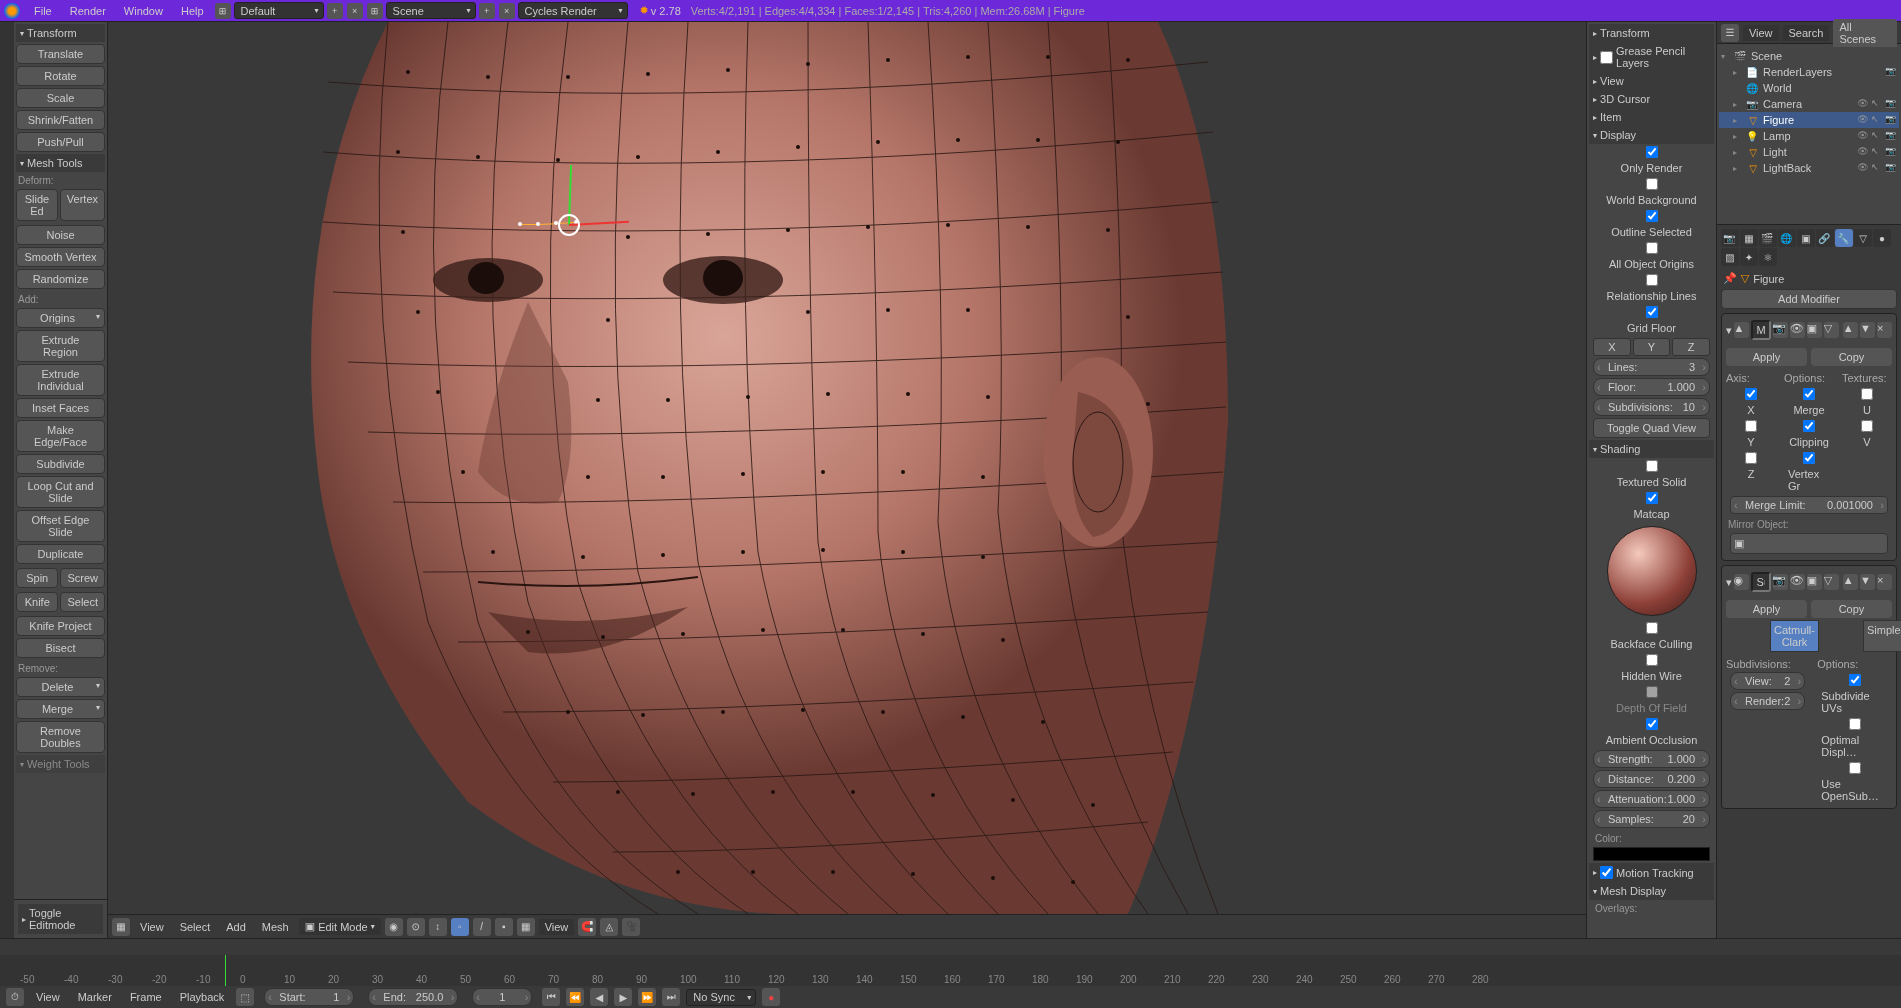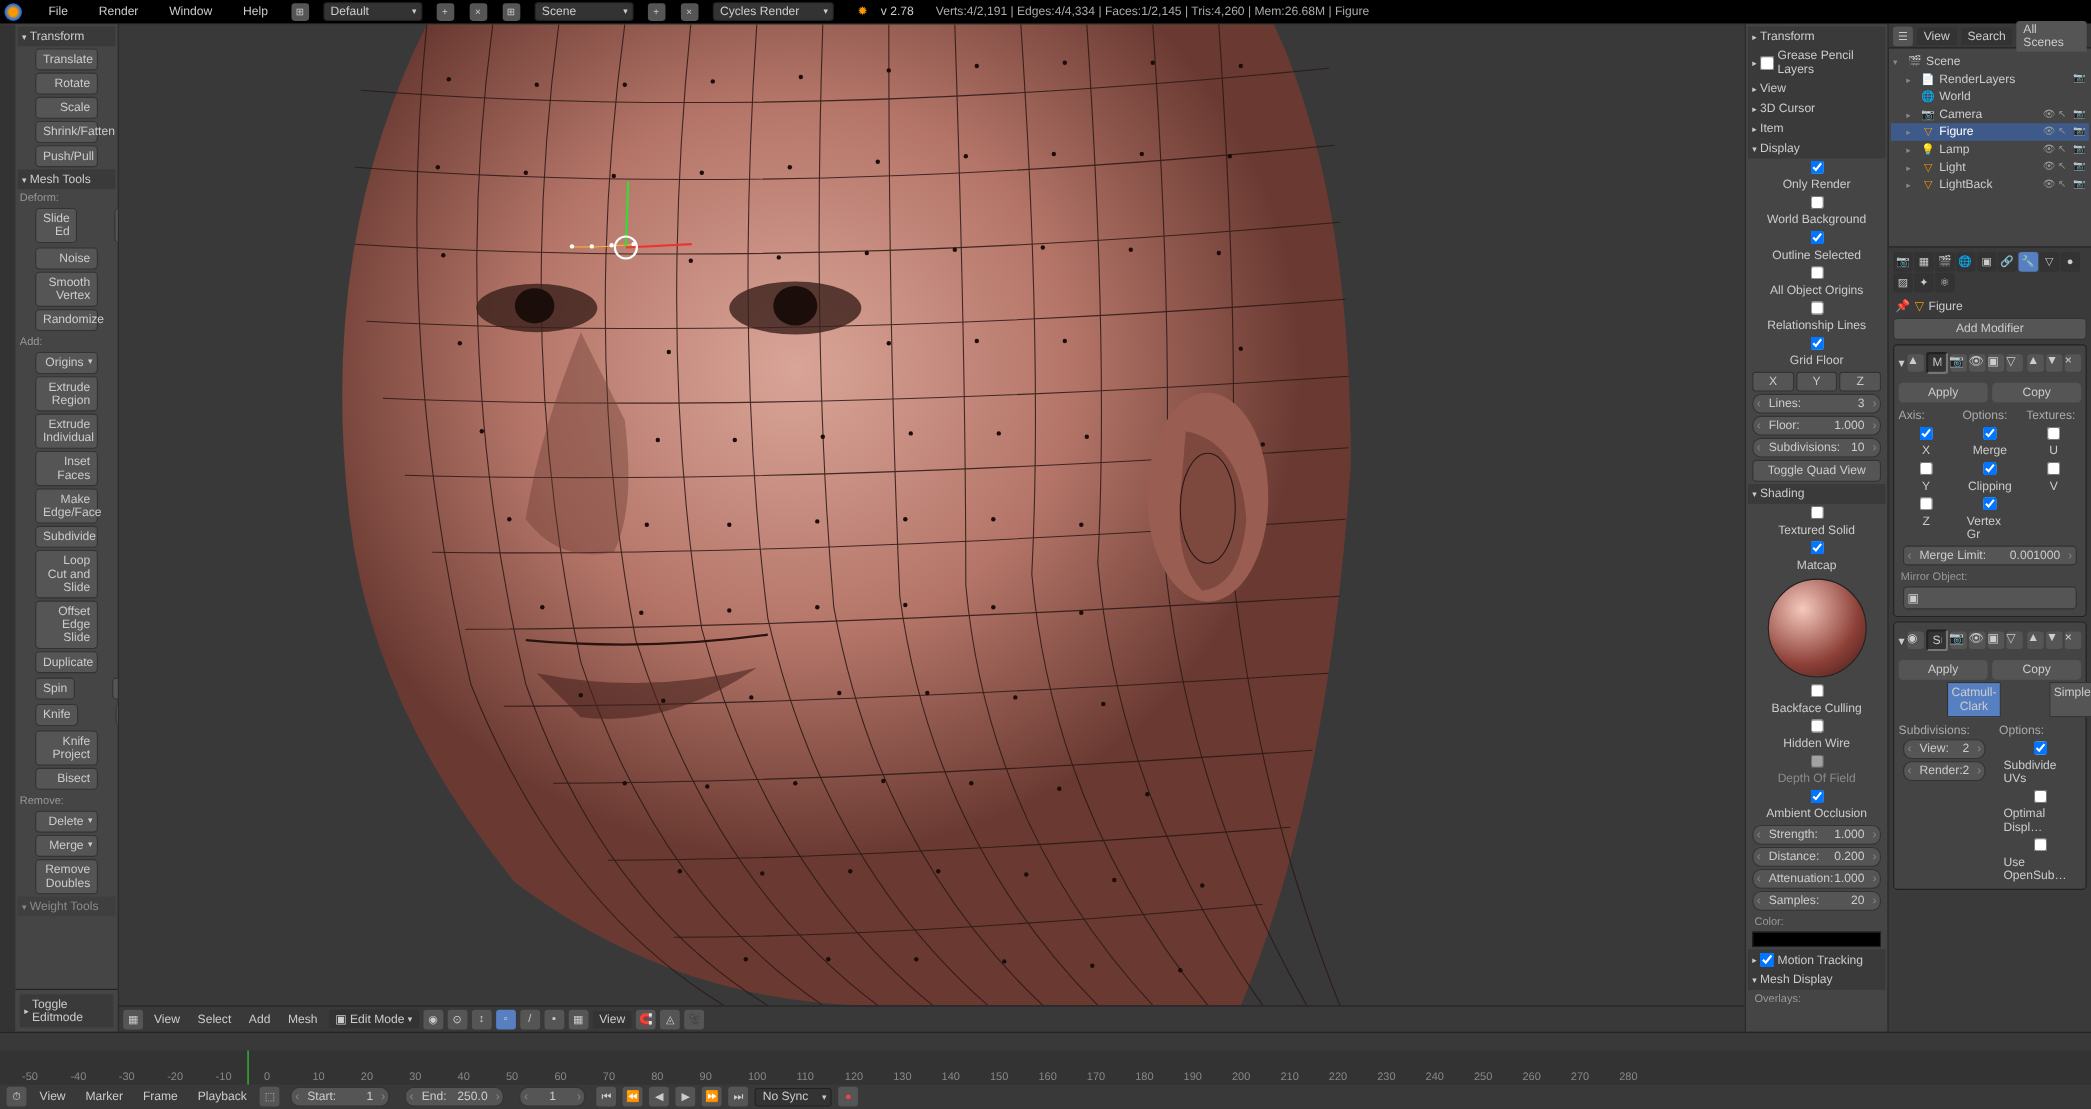--- a/index.html
+++ b/index.html
@@ -1,31 +1,31 @@
 <!DOCTYPE html>
 <html><head>
 <meta charset="utf-8">
 <style>
 * { margin:0; padding:0; box-sizing:border-box; font-family:Arial,sans-serif; font-size:11px; color:#ccc; user-select:none; }
 body { background:#393939; width:1901px; height:1008px; overflow:hidden; position:relative; }
-.topbar { height:22px; background:#000000; border-bottom:1px solid #222; display:flex; align-items:center; padding:0 4px; gap:12px; }
+.topbar { height:22px; background:#6d28d9; border-bottom:1px solid #222; display:flex; align-items:center; padding:0 4px; gap:2px; }
 .topbar .icon-logo { width:16px; height:16px; background:radial-gradient(circle,#f90 30%,#06f 70%); border-radius:50%; margin-right:4px; }
 .topbar .menu { padding:3px 8px; cursor:pointer; }
 .dd { background:#333; border:1px solid #222; border-radius:3px; padding:2px 18px 2px 6px; position:relative; min-width:90px; height:17px; display:flex; align-items:center; }
 .dd::after { content:"▾"; position:absolute; right:4px; font-size:8px; }
 .ddbtn { width:16px; height:16px; background:#555; border-radius:3px; margin:0 1px; display:flex; align-items:center; justify-content:center; font-size:9px; cursor:pointer; }
 .stats { margin-left:8px; color:#aaa; }
 
 .main { display:flex; height:916px; }
 .toolshelf { width:108px; background:#454545; border-right:1px solid #222; overflow:hidden; position:relative; }
 .tabstrip { position:absolute; left:0; top:0; width:14px; height:100%; background:#333; }
 .toolpanel { margin-left:14px; padding:2px; }
 .phead { background:#3a3a3a; padding:3px 4px; cursor:pointer; display:flex; align-items:center; gap:3px; }
 .phead::before { content:"▾"; font-size:8px; }
-.tbtn { background:#555; border:1px solid #333; border-radius:4px; padding:3px 6px; margin:2px 16px; text-align:right; cursor:pointer; }
+.tbtn { background:#555; border:1px solid #333; border-radius:4px; padding:3px 6px; margin:2px 0; text-align:center; cursor:pointer; }
 .tbtn.dd2 { position:relative; padding-right:12px; }
 .tbtn.dd2::after { content:"▾"; position:absolute; right:4px; font-size:8px; }
 .row2 { display:flex; gap:2px; }
 .row2 .tbtn { flex:1; }
 .tlabel { color:#999; padding:3px 2px 1px; font-size:10px; }
 .opregion { position:absolute; bottom:0; left:14px; right:0; padding:4px; background:#454545; border-top:1px solid #222; }
 .opregion .phead::before { content:"▸"; }
 
 .viewport { flex:1; background:#393939; position:relative; overflow:hidden; }
 .head3d { display:block; }

